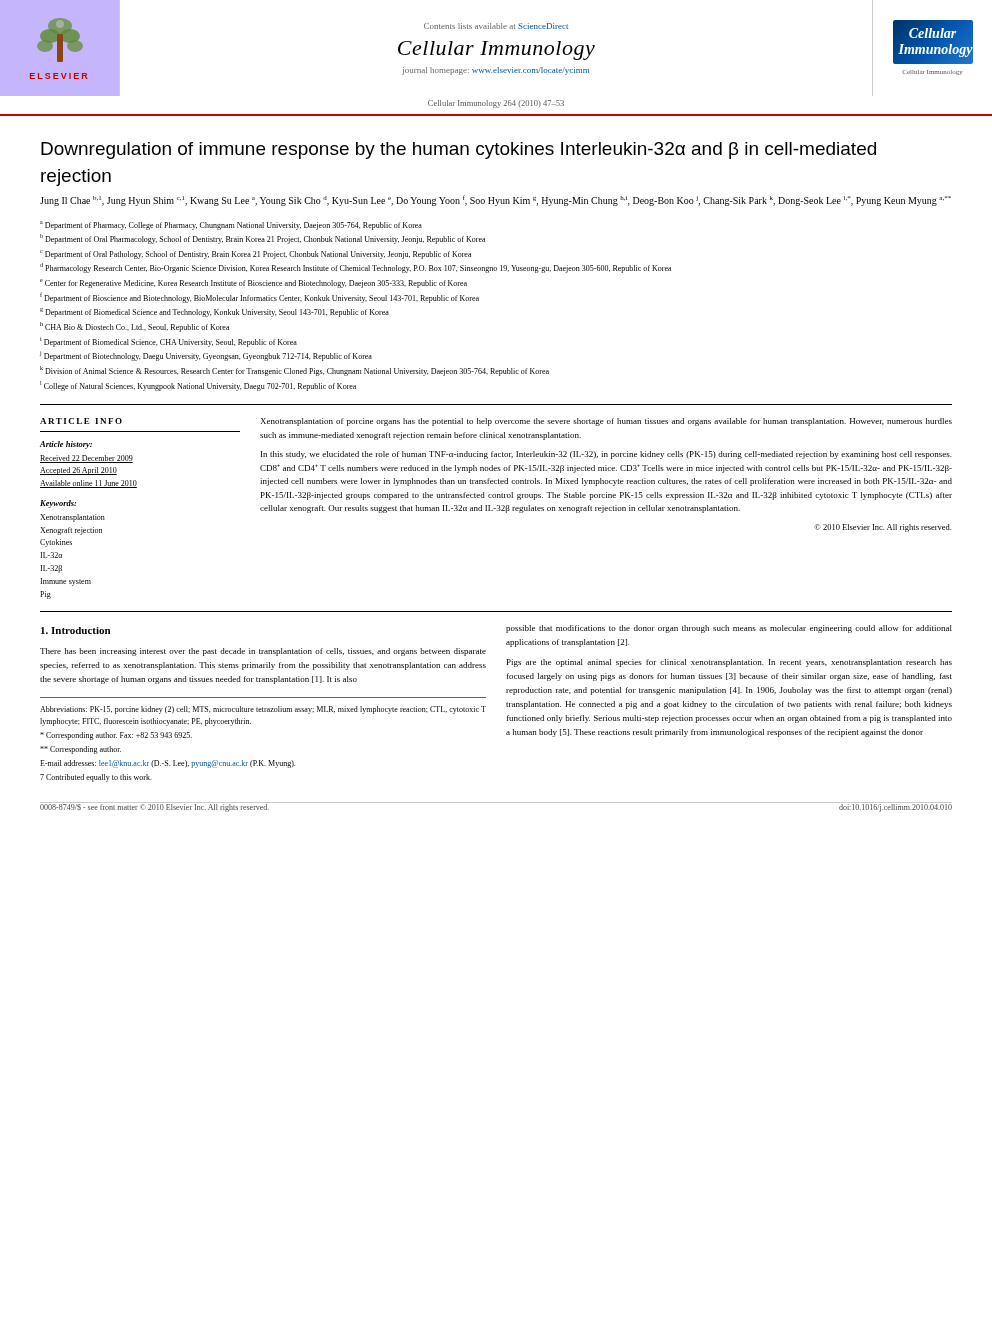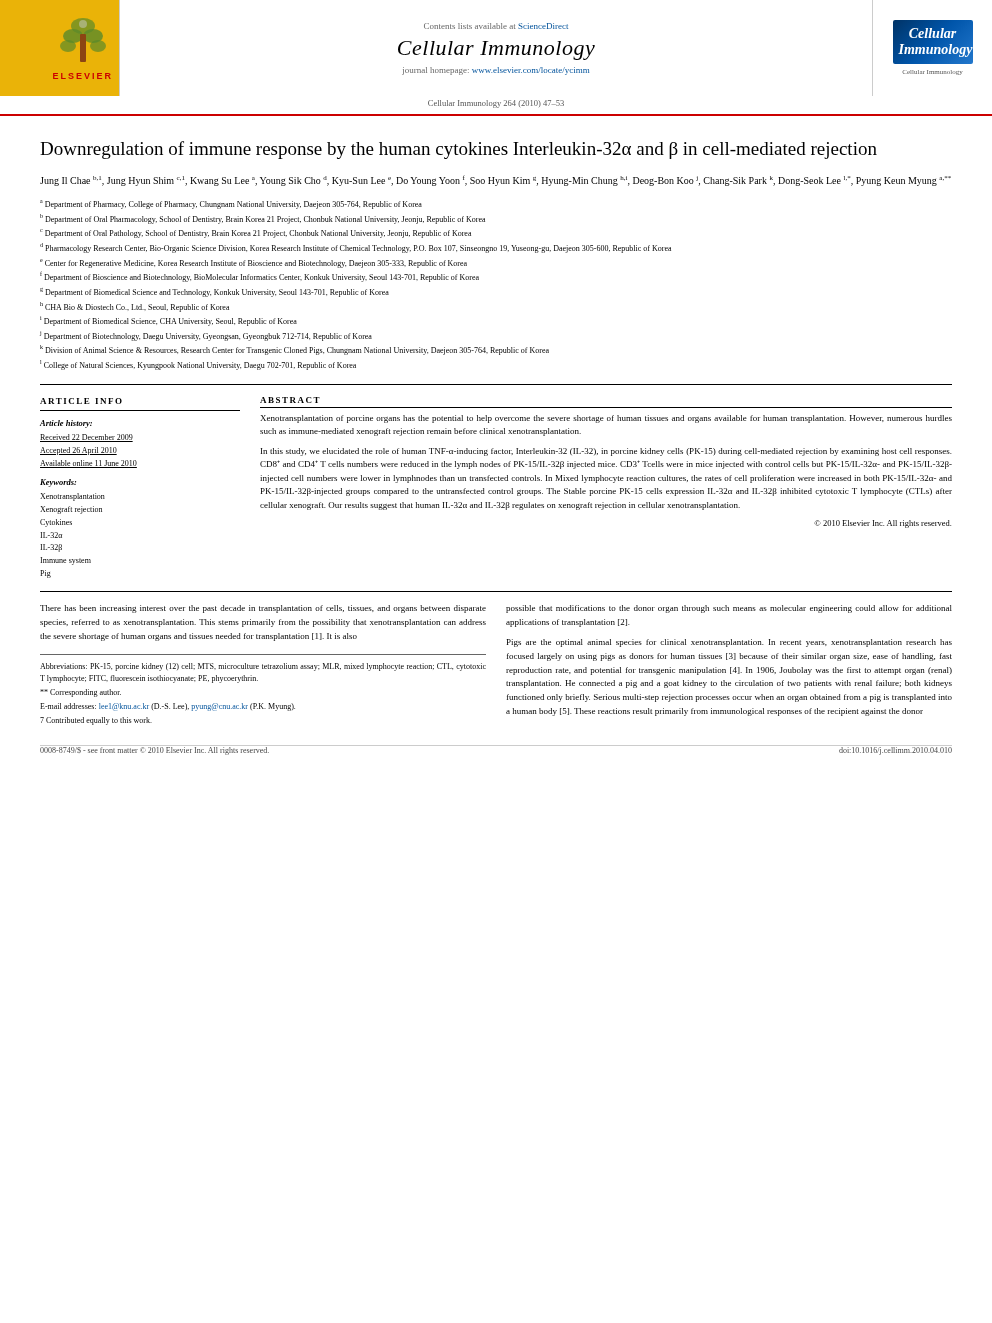--- a/index.html
+++ b/index.html
@@ -23,24 +23,24 @@
       padding: 0 0 4px 0;
     }
     .journal-top-bar {
       display: flex;
       justify-content: space-between;
       align-items: stretch;
       background: #fff;
     }
     .journal-logo-left {
       width: 120px;
-      background: #eab308;
+      background: #c4b5fd;
       display: flex;
       flex-direction: column;
-      align-items: flex-end;
+      align-items: center;
       justify-content: center;
       border-right: 1px solid #ccc;
       padding: 6px;
     }
     .journal-center {
       flex: 1;
       display: flex;
       flex-direction: column;
       align-items: center;
       justify-content: center;
@@ -92,23 +92,23 @@
     
     .article-content {
       padding: 20px 40px;
     }
 
     
     .article-title {
       font-size: 19px;
       font-weight: normal;
       color: #000;
-      margin-bottom: 10px;
+      margin-bottom: 4px;
       line-height: 1.4;
-      font-family: Liberation Serif, serif;
+      font-family: Liberation Sans, sans-serif;
     }
     .article-title .alpha { font-style: normal; }
 
     
     .authors {
       font-size: 10px;
       color: #000;
       margin-bottom: 8px;
       line-height: 1.6;
     }
@@ -330,41 +330,42 @@
             <span class="keyword-item">IL-32α</span>
             <span class="keyword-item">IL-32β</span>
             <span class="keyword-item">Immune system</span>
             <span class="keyword-item">Pig</span>
           </div>
         </div>
       </div>
 
       <div class="col-right">
         <div class="abstract-section">
-          <div class="section-heading">ABSTRACT</div>
           <div class="abstract-text">
             <p>Xenotransplantation of porcine organs has the potential to help overcome the severe shortage of human tissues and organs available for human transplantation. However, numerous hurdles such as immune-mediated xenograft rejection remain before clinical xenotransplantation.</p>
             <p>In this study, we elucidated the role of human TNF-α-inducing factor, Interleukin-32 (IL-32), in porcine kidney cells (PK-15) during cell-mediated rejection by examining host cell responses. CD8⁺ and CD4⁺ T cells numbers were reduced in the lymph nodes of PK-15/IL-32β injected mice. CD3⁺ Tcells were in mice injected with control cells but PK-15/IL-32α- and PK-15/IL-32β-injected cell numbers were lower in lymphnodes than un transfected controls. In Mixed lymphocyte reaction cultures, the rates of cell proliferation were increased in both PK-15/IL-32α- and PK-15/IL-32β-injected groups compared to the untransfected control groups. The Stable porcine PK-15 cells expression IL-32α and IL-32β inhibited cytotoxic T lymphocyte (CTLs) after cellular xenograft. Our results suggest that human IL-32α and IL-32β regulates on xenograft rejection in cellular xenotransplantation.</p>
           </div>
           <div class="copyright-line">© 2010 Elsevier Inc. All rights reserved.</div>
         </div>
       </div>
     </div>
 
     <hr class="hr-thin">
 
     <div class="body-two-col">
 
       <div class="body-col">
+        <div class="section-title">1. Introduction</div>
         <p>
           There has been increasing interest over the past decade in transplantation of cells, tissues, and organs between disparate species, referred to as xenotransplantation. This stems primarily from the possibility that xenotransplantation can address the severe shortage of human organs and tissues needed for transplantation [1]. It is also
         </p>
 
         <div class="footnote-area">
-          <p>Abbreviations: PK-15, porcine kidney (12) cell; MTS, microculture tetrazolium assay; MLR, mixed lymphocyte reaction; CTL, cytotoxic T lymphocyte; FITC, fluorescein isothiocyanate; PE, phycoerythrin.</p>
+          <p>Abbreviations: PK-15, porcine kidney (2) cell; MTS, microculture tetrazolium assay; MLR, mixed lymphocyte reaction; CTL, cytotoxic T lymphocyte; FITC, fluorescein isothiocyanate; PE, phycoerythrin.</p>
+          <p>* Corresponding author. Fax: +82 53 943 6925.</p>
           <p>** Corresponding author.</p>
           <p>E-mail addresses: <a href="#">lee1@knu.ac.kr</a> (D.-S. Lee), <a href="#">pyung@cnu.ac.kr</a> (P.K. Myung).</p>
           <p>7 Contributed equally to this work.</p>
         </div>
       </div>
 
       <div class="body-col">
         <p>
           possible that modifications to the donor organ through such means as molecular engineering could allow for additional applications of transplantation [2].
         </p>

